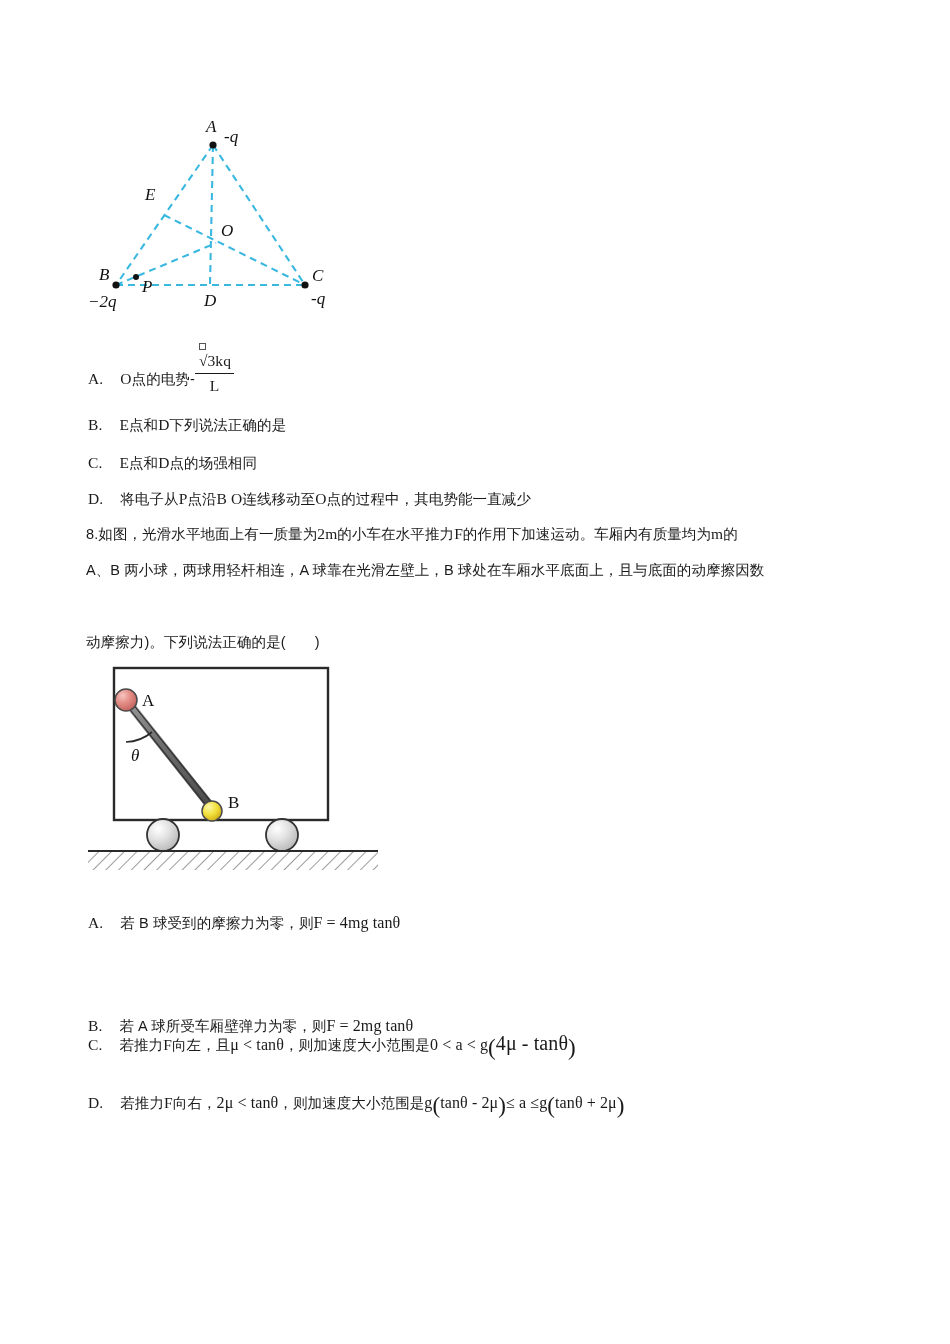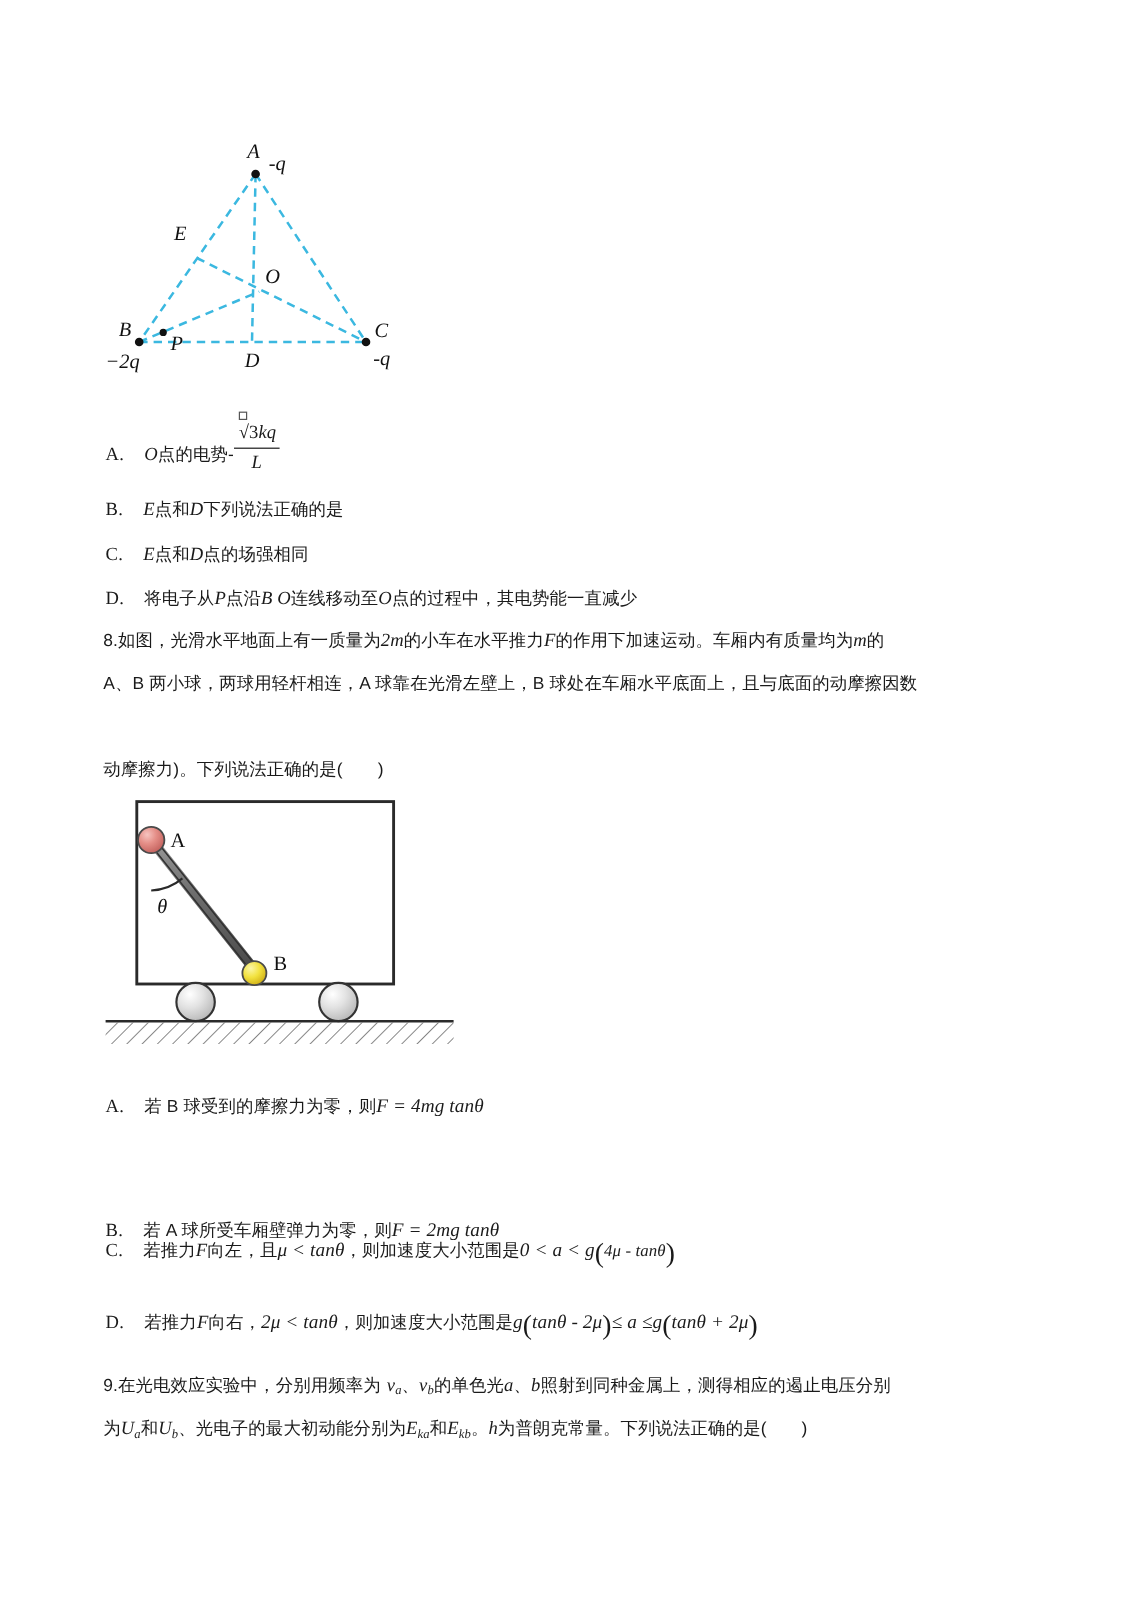--- a/index.html
+++ b/index.html
@@ -32,21 +32,20 @@
   }
   .opt-label {
     font-family: "Liberation Serif", serif;
     font-size: 15.5px;
   }
   .cn {
     font-family: Liberation Sans, sans-serif;
     font-size: 14.5px;
   }
   .mi {           
-    font-style: italic;
     font-family: "Liberation Serif", serif;
   }
   .mu {           
     font-family: "Liberation Serif", serif;
   }
   sub {
     font-size: 0.68em;
     vertical-align: -0.28em;
     font-style: italic;
   }
@@ -269,30 +268,24 @@
 
   <div class="ln" style="left:88px; top:972px;margin-top:43px;">
     <span class="opt-label">B.</span>
     <span style="display:inline-block;width:9px"></span>
     <span class="cn">若 A 球所受车厢壁弹力为零，则</span><span class="mi" style="font-size:16px">F = 2mg tanθ</span>
   </div>
 
   <div class="ln" style="left:88px; top:1032px;">
     <span class="opt-label">C.</span>
     <span style="display:inline-block;width:9px"></span>
-    <span class="cn">若推力</span><span class="mi">F</span><span class="cn">向左，且</span><span class="mi" style="font-size:16px">μ &lt; tanθ</span><span class="cn">，则加速度大小范围是</span><span class="mi" style="font-size:16px">0 &lt; a &lt; g</span><span class="bigp">(</span><span class="mi" style="font-size:14px">4μ - tanθ</span><span class="bigp">)</span>
+    <span class="cn">若推力</span><span class="mi">F</span><span class="cn">向左，且</span><span class="mi" style="font-size:16px">μ &lt; tanθ</span><span class="cn">，则加速度大小范围是</span><span class="mi" style="font-size:16px">0 &lt; a &lt; g</span><span class="bigp">(</span><span class="mi" style="font-size:20px">4μ - tanθ</span><span class="bigp">)</span>
   </div>
 
   <div class="ln" style="left:88px; top:1092px;">
     <span class="opt-label">D.</span>
     <span style="display:inline-block;width:9px"></span>
     <span class="cn">若推力</span><span class="mi">F</span><span class="cn">向右，</span><span class="mi" style="font-size:16px">2μ &lt; tanθ</span><span class="cn">，则加速度大小范围是</span><span class="mi" style="font-size:16px">g</span><span class="bigp">(</span><span class="mi" style="font-size:16px">tanθ - 2μ</span><span class="bigp">)</span><span class="mi" style="font-size:16px">≤ a ≤</span><span class="mi" style="font-size:16px">g</span><span class="bigp">(</span><span class="mi" style="font-size:16px">tanθ + 2μ</span><span class="bigp">)</span>
   </div>
 
-  <div class="ln" style="left:86px; top:1144px;">
-    <span class="cn">9.</span><span class="cn">在光电效应实验中，分别用频率为</span><span style="display:inline-block;width:5px"></span><span class="mi">ν</span><sub>a</sub><span class="cn">、</span><span class="mi">ν</span><sub>b</sub><span class="cn">的单色光</span><span class="mi">a</span><span class="cn">、</span><span class="mi">b</span><span class="cn">照射到同种金属上，测得相应的遏止电压分别</span>
-  </div>
-
-  <div class="ln" style="left:86px; top:1180px;">
-    <span class="cn">为</span><span class="mi">U</span><sub>a</sub><span class="cn">和</span><span class="mi">U</span><sub>b</sub><span class="cn">、光电子的最大初动能分别为</span><span class="mi">E</span><sub>ka</sub><span class="cn">和</span><span class="mi">E</span><sub>kb</sub><span class="cn">。</span><span class="mi">h</span><span class="cn">为普朗克常量。下列说法正确的是(　　)</span>
-  </div>
+
 
 </div>
 
 </body></html>

